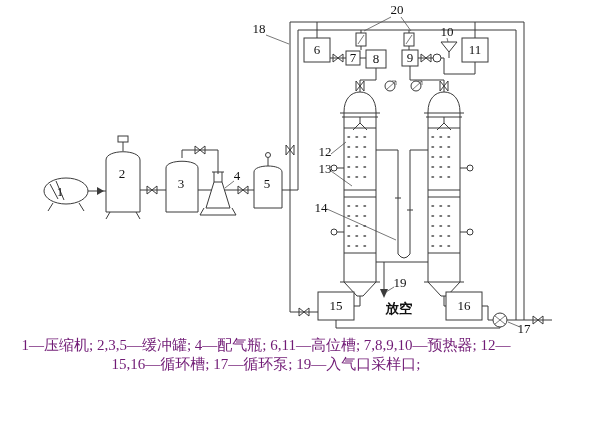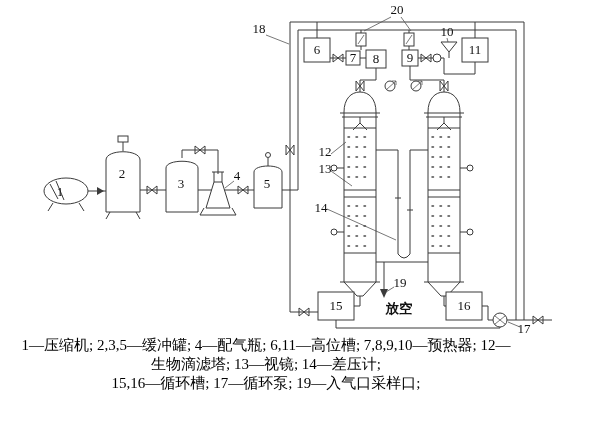--- a/index.html
+++ b/index.html
@@ -7,21 +7,21 @@
         font-family:"Liberation Serif","DejaVu Serif",serif;}
   svg{position:absolute;left:0;top:0;}
   svg .pipe{stroke:#3b3b3b;stroke-width:1;fill:none;}
   svg .thin{stroke:#555;stroke-width:0.8;fill:none;}
   svg .eq{stroke:#3b3b3b;stroke-width:1;fill:#fff;}
   svg .fillmark{fill:#3b3b3b;stroke:none;}
   svg .dots{stroke:#4a4a4a;stroke-width:1.5;fill:none;stroke-dasharray:1.5 6.5;stroke-linecap:round;}
   svg text{font-family:"Liberation Serif","DejaVu Serif",serif;font-size:13px;fill:#111;text-anchor:middle;}
   svg text.bold{font-weight:bold;font-size:13.5px;}
   .caption{position:absolute;left:0;top:336px;width:532px;text-align:center;
-           font-size:15px;color:#000000;}
+           font-size:15px;color:#701a75;}
   .caption p{margin:0;line-height:19px;}
 </style>
 </head>
 <body>
 
 <div class="page">
   <svg width="600" height="336" viewBox="0 0 600 336">
 
     <g>
       <path class="pipe" d="M88,191 H106"></path>
@@ -215,16 +215,15 @@
       <text x="524" y="333">17</text>
       <text x="259" y="33">18</text>
       <text x="400" y="287">19</text>
       <text x="397" y="14">20</text>
       <text x="399" y="313" class="bold">放空</text>
     </g>
   </svg>
 
   <div class="caption">
     <p>1—压缩机; 2,3,5—缓冲罐; 4—配气瓶; 6,11—高位槽; 7,8,9,10—预热器; 12—</p>
-    <p>生物滴滤塔; 13—视镜; 14—差压计;</p>
     <p>15,16—循环槽; 17—循环泵; 19—入气口采样口;</p>
   </div>
 </div>
 
 </body></html>

